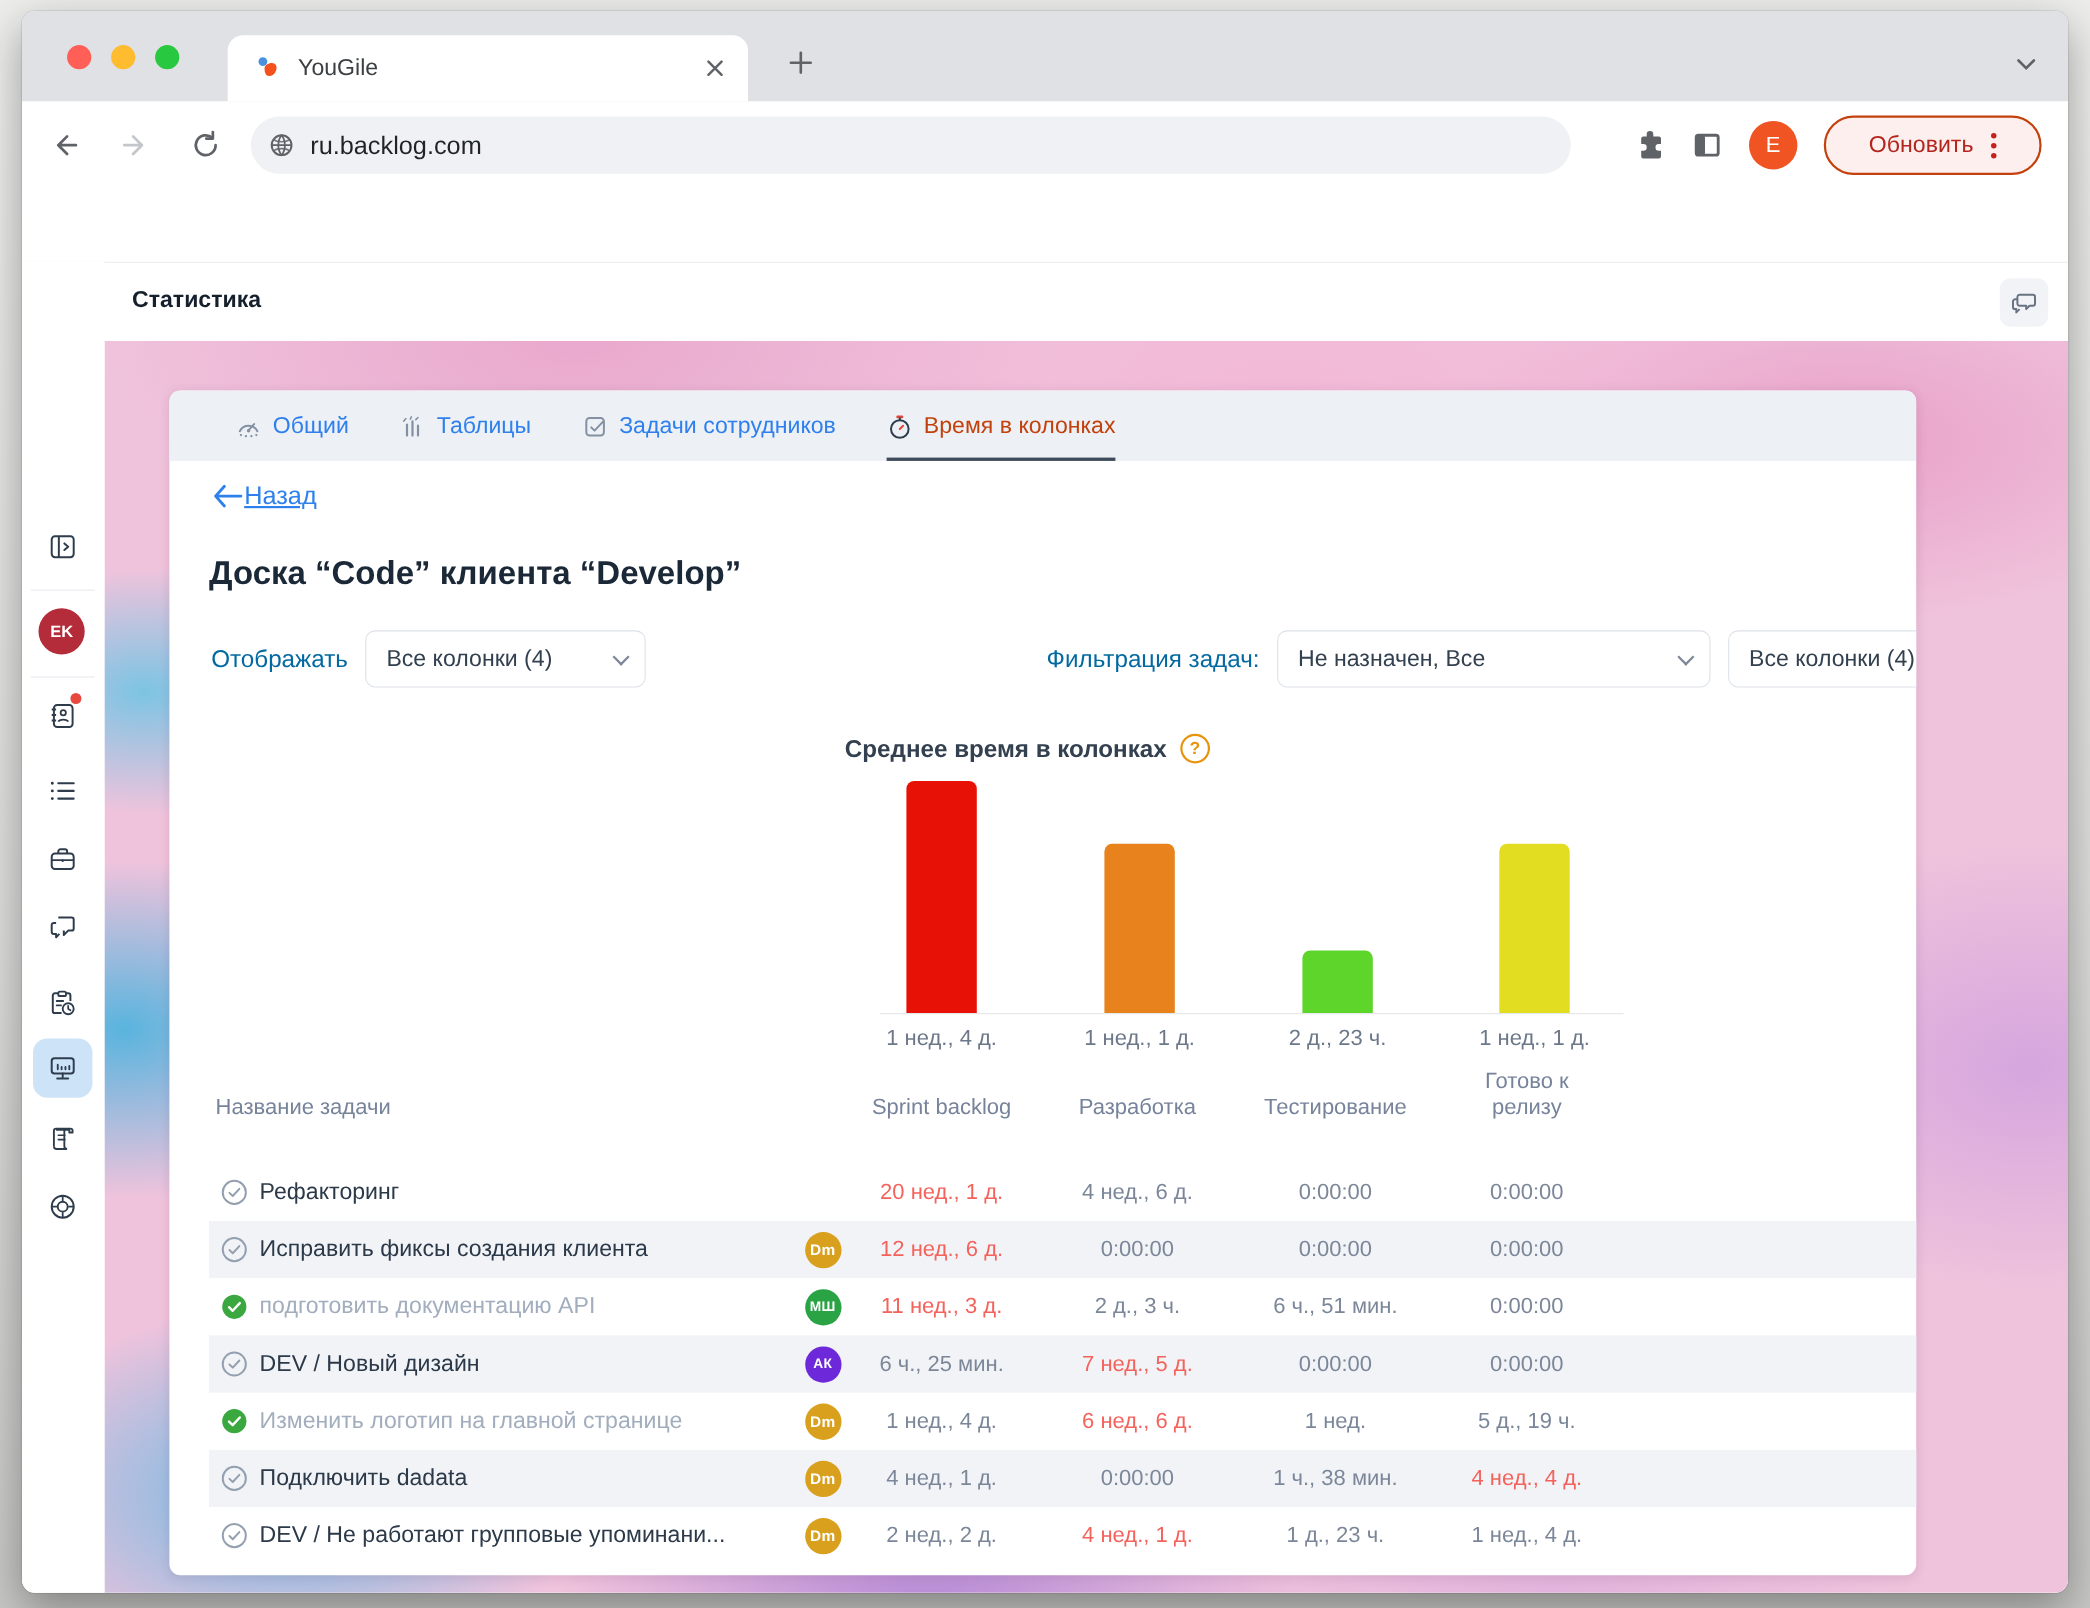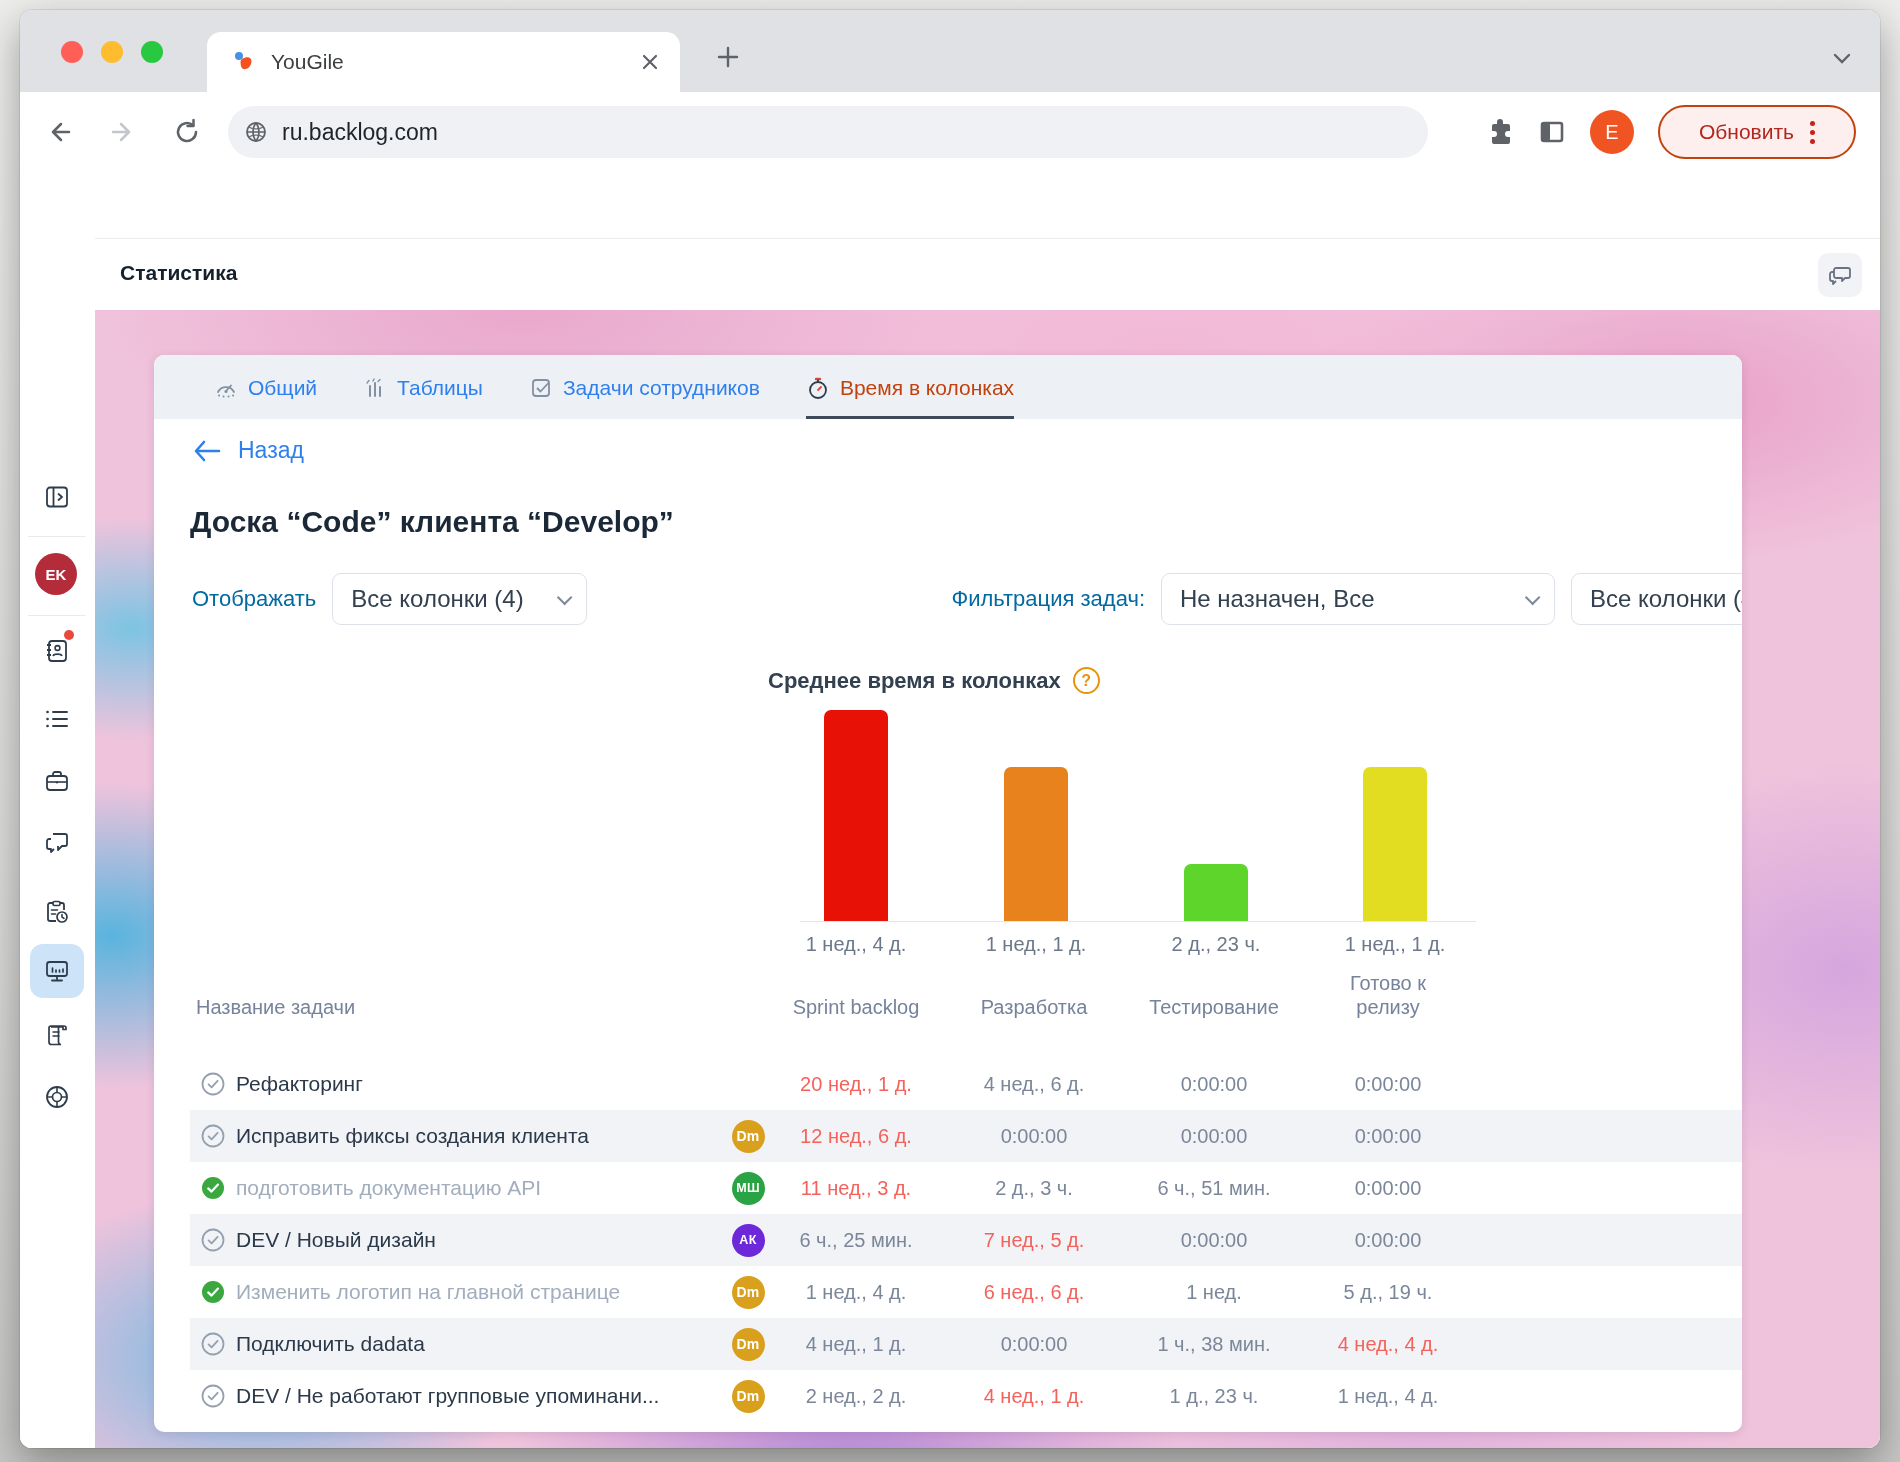--- a/index.html
+++ b/index.html
@@ -56,27 +56,27 @@
     radial-gradient(420px 300px at 98% 58%,#d5a6de 0%,rgba(213,166,222,0) 70%),
     radial-gradient(520px 260px at 74% 100%,#e2b3dc 0%,rgba(226,179,220,0) 65%),
     #f0c3dc;}
   .card{position:absolute;left:134px;top:345px;width:1588px;height:1077px;background:#fff;border-radius:10px;
     overflow:hidden;z-index:2;box-shadow:0 2px 10px rgba(60,30,70,.12);}
   
   .stats-tabs{height:64px;background:#edf1f6;display:flex;align-items:stretch;gap:46px;padding-left:60px;}
   .stab{display:flex;align-items:center;gap:10px;font-size:21px;color:#2f80ed;padding-top:2px;}
   .stab.active{color:#c2410c;font-weight:500;border-bottom:3px solid #3d4a59;padding-top:5px;}
   
-  .back-row{position:absolute;left:38px;top:82px;display:flex;align-items:center;gap:16px;
-    color:#2e80ec;font-size:23px;}
+  .back-row{position:absolute;left:38px;top:82px;display:flex;align-items:center;
+    color:#2e80ec;font-size:23px;text-decoration:underline;}
   .board-title{position:absolute;left:36px;top:150px;font-size:30px;font-weight:700;color:#1b2837;}
   .filters{position:absolute;left:38px;top:218px;width:1645px;height:52px;display:flex;align-items:center;}
   .flabel{font-size:22px;color:#0369a1;}
   .dd{height:52px;border:1px solid #dde2e9;border-radius:9px;background:#fff;display:flex;align-items:center;
-    justify-content:space-between;padding:0 18px;font-size:24px;color:#33404f;}
+    justify-content:space-between;padding:0 18px;font-size:21px;color:#33404f;}
   .chev{width:11px;height:11px;border-right:2px solid #7c8798;border-bottom:2px solid #7c8798;
     transform:rotate(45deg) translateY(-3px);flex:none;margin-left:14px;}
   .dd1{width:255px;margin-left:16px;}
   .right-filters{margin-left:auto;display:flex;align-items:center;}
   .dd2{width:394px;margin-left:16px;}
   .dd3{width:266px;margin-left:16px;}
   
   .chart{position:absolute;left:0;top:300px;width:1714px;height:312px;}
   .chart-title{position:absolute;left:614px;top:12px;display:flex;align-items:center;gap:12px;
     font-size:22px;font-weight:700;color:#33404f;}

